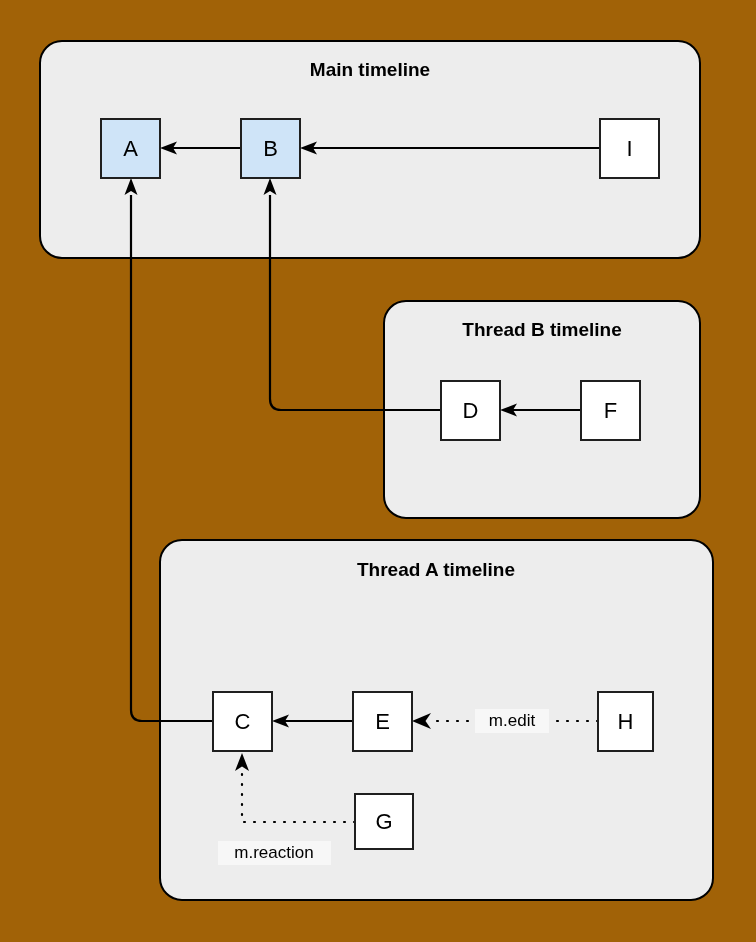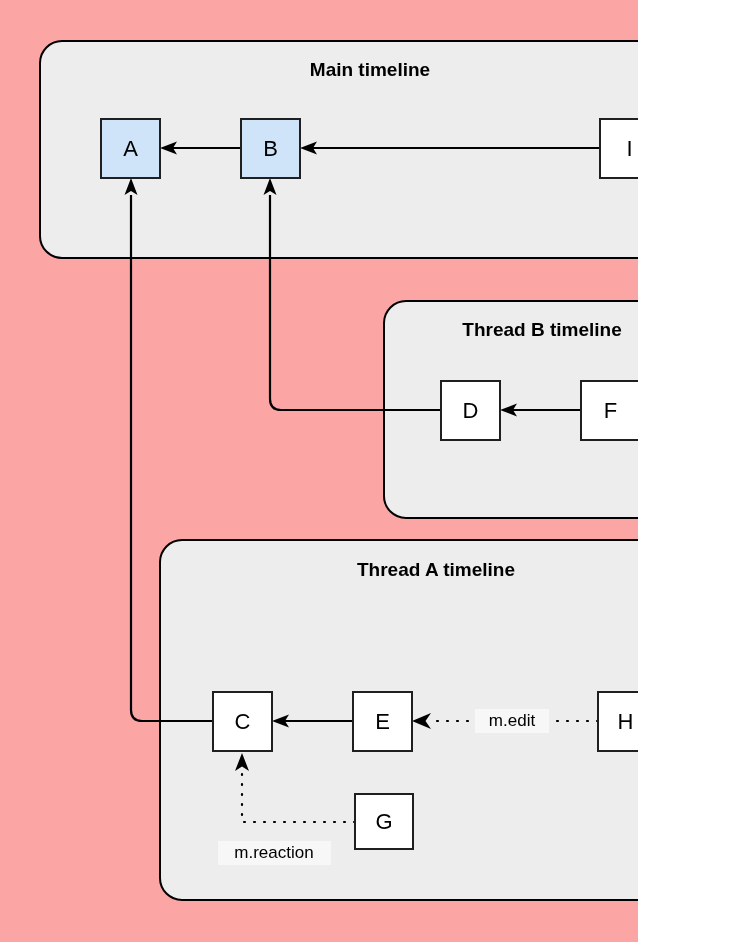--- a/index.html
+++ b/index.html
@@ -6,25 +6,24 @@
   html, body {
     margin: 0;
     padding: 0;
     background: #ffffff;
   }
   body {
     font-family: "Liberation Sans", sans-serif;
   }
   #diagram-root {
     position: relative;
-    width: 600px;
+    width: 756px;
     height: 942px;
-    background: #fca5a5;
+    background: #a16207;
     overflow: hidden;
-    padding-left: 38px;
   }
   #diagram-svg {
     position: absolute;
     left: 0;
     top: 0;
     width: 756px;
     height: 942px;
     display: block;
   }
   .container-rect {

